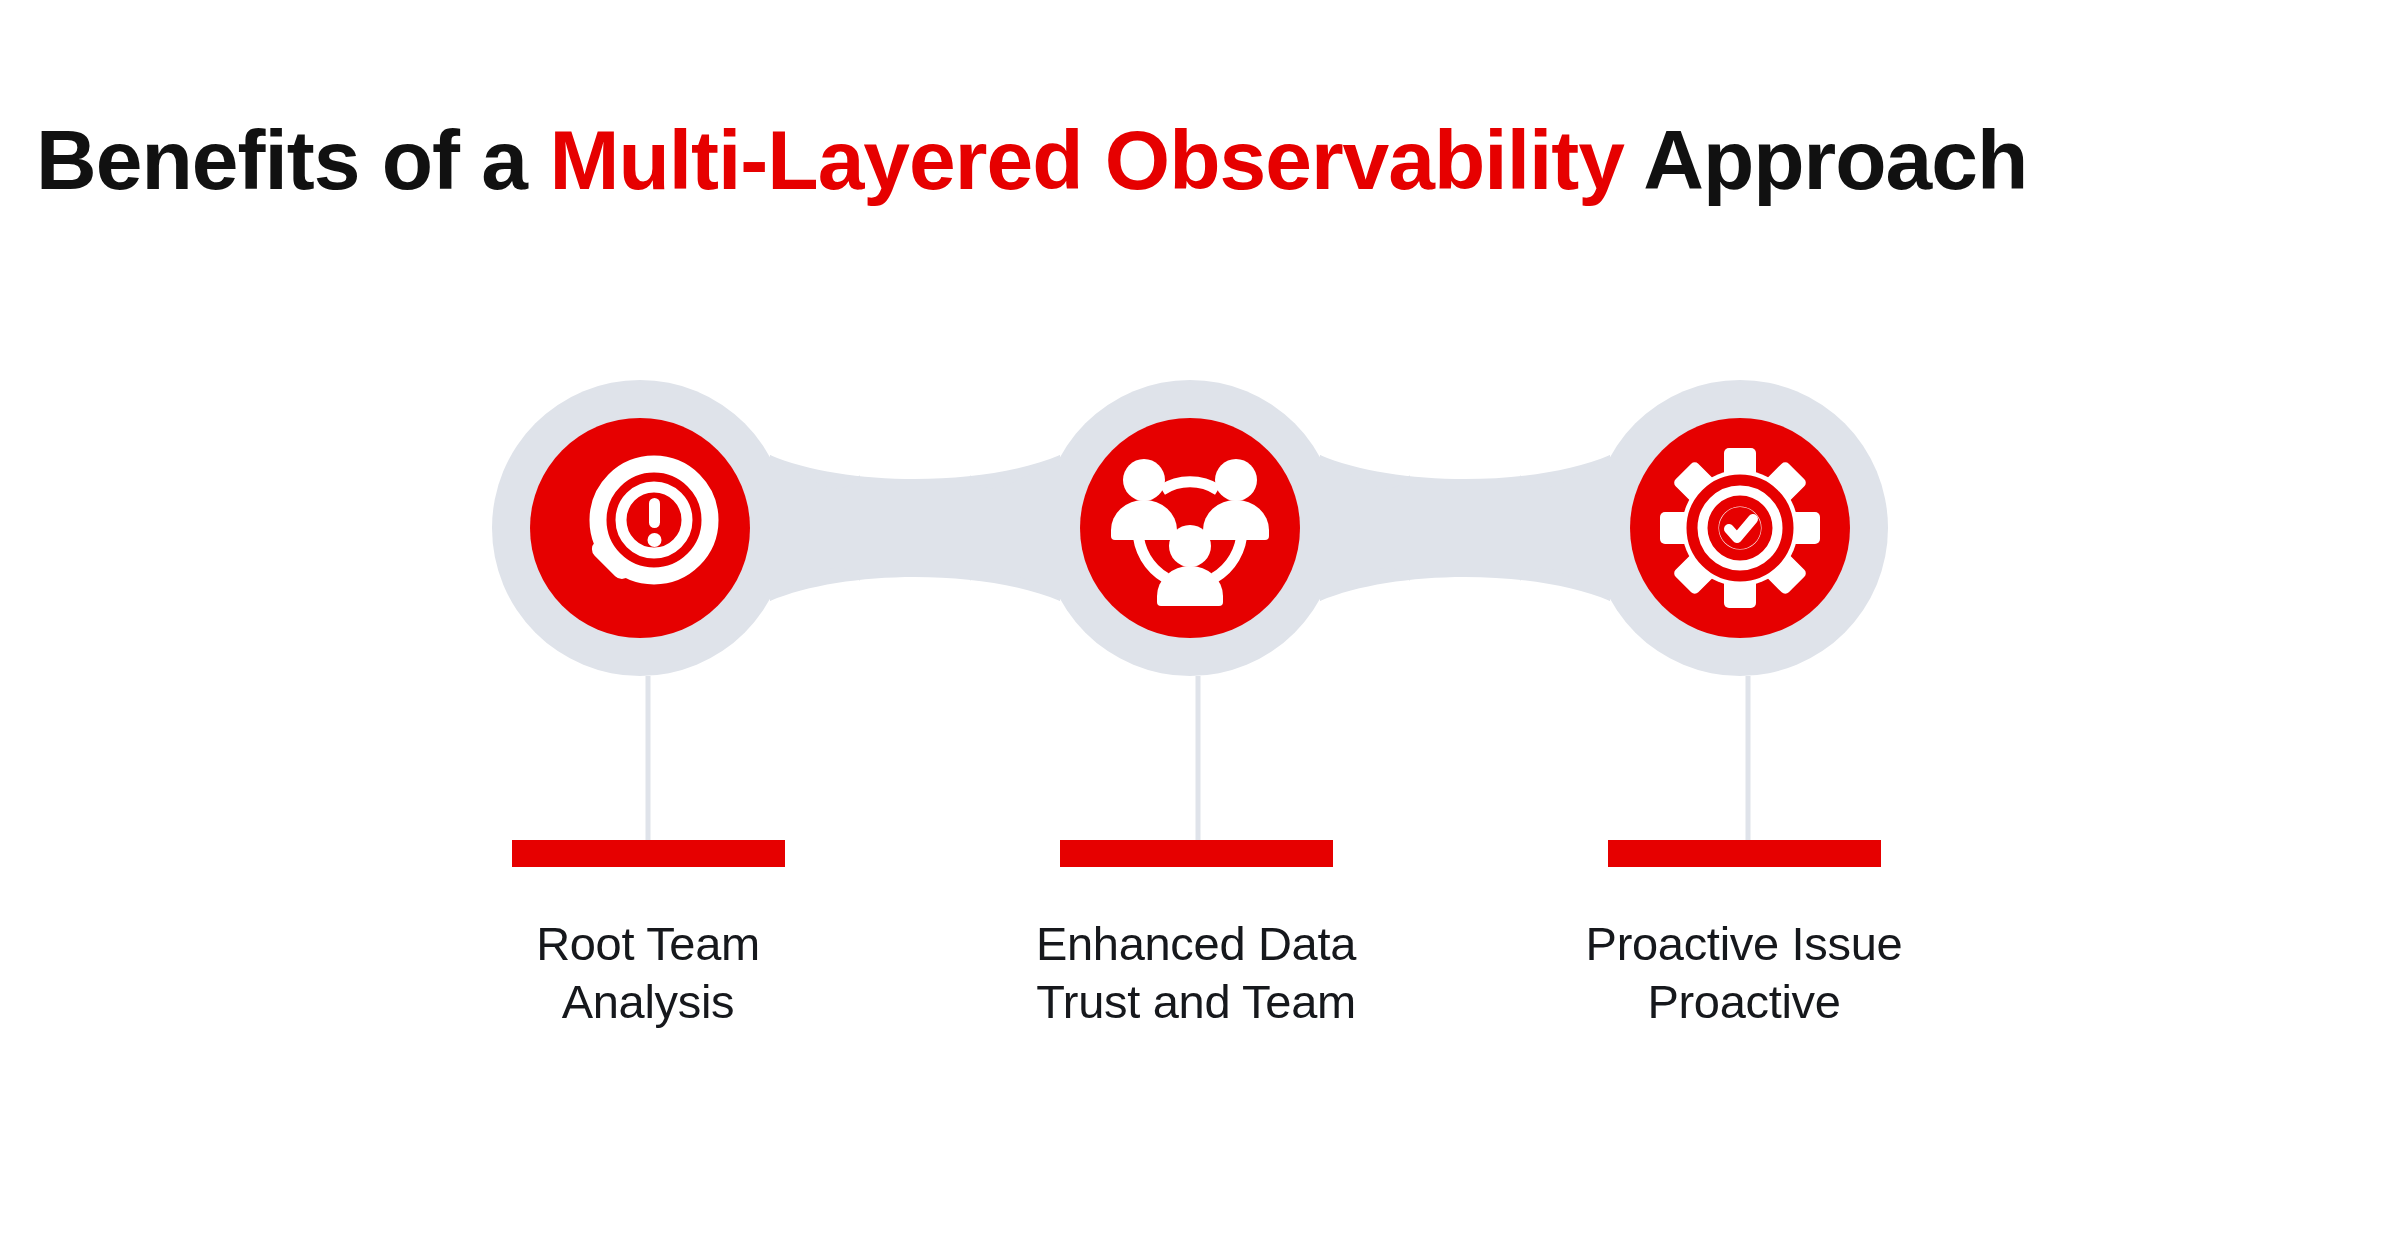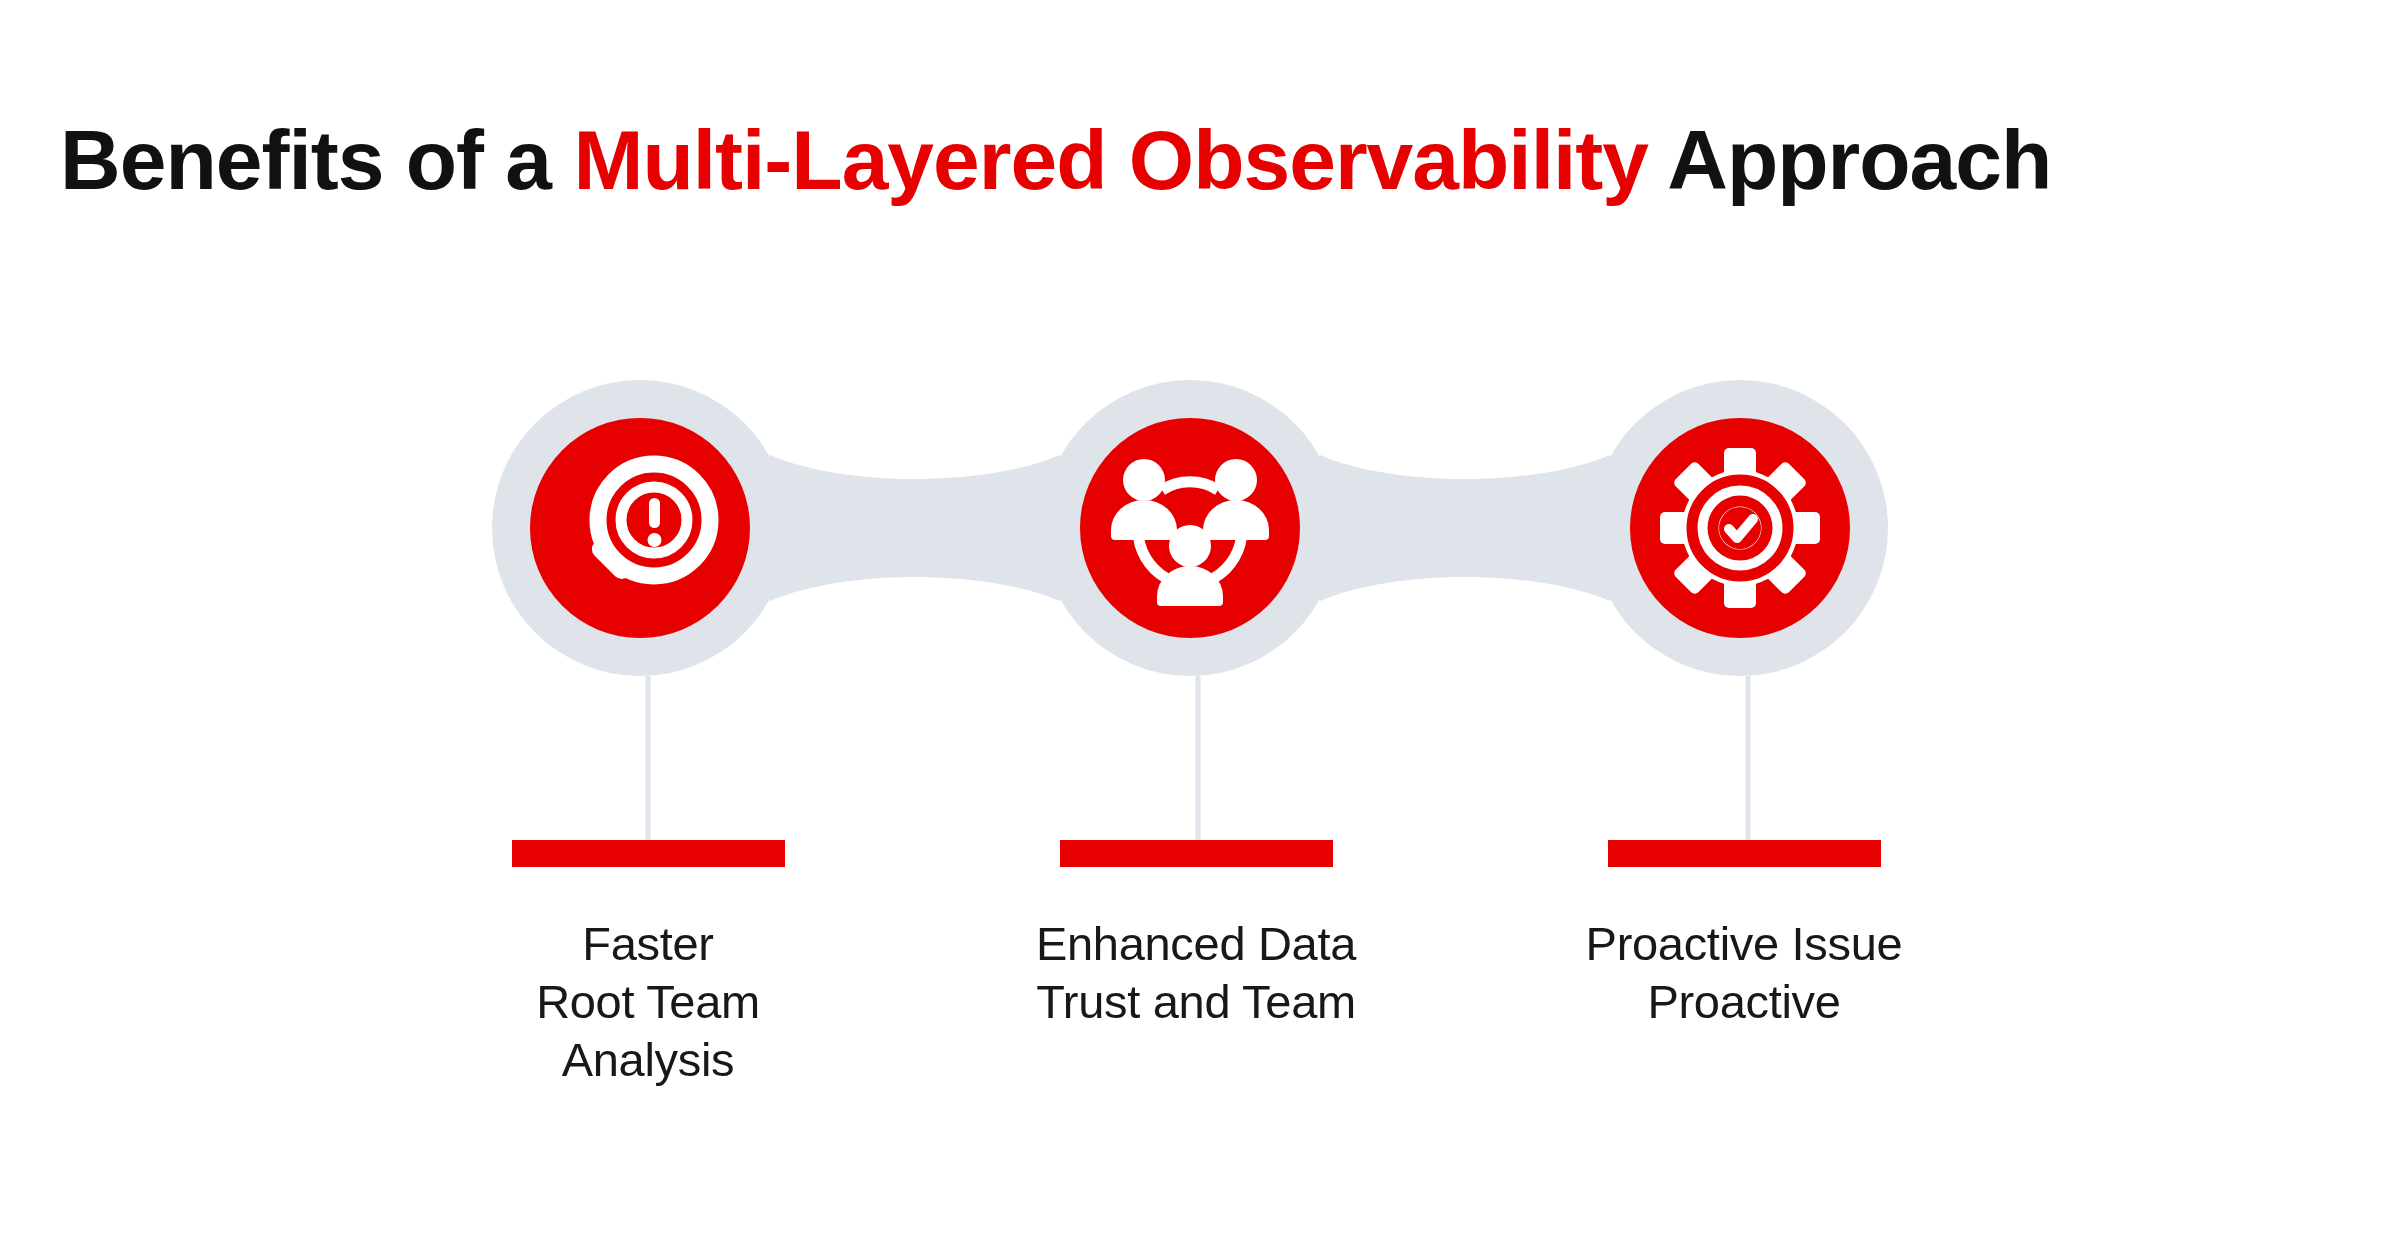--- a/index.html
+++ b/index.html
@@ -27,21 +27,20 @@
     left: 36px;
     top: 112px;
     width: 2330px;
     font-family: "Liberation Sans", sans-serif;
     font-weight: bold;
     font-size: 84px;
     line-height: 96px;
     letter-spacing: -1px;
     color: #111111;
     white-space: nowrap;
-    margin-left: 24px;
   }
   #title .accent { color: #e60000; }
 
   
   #chain {
     position: absolute;
     left: 0;
     top: 0;
     width: 2400px;
     height: 1254px;
@@ -208,21 +207,20 @@
         <circle cx="0" cy="0" r="21" fill="#e60000"></circle>
 
         <path d="M -11 1 L -3 10 L 13 -9" fill="none" stroke="#ffffff" stroke-width="10" stroke-linecap="round" stroke-linejoin="round"></path>
       </g>
     </g>
   </svg>
 
   <div class="col col-1">
     <div class="bar"></div>
     <div class="caption">
-      <span class="ln">Faster</span>
       <span class="ln">Root Team</span>
       <span class="ln">Analysis</span>
     </div>
   </div>
 
   <div class="col col-2">
     <div class="bar"></div>
     <div class="caption">
       <span class="ln">Enhanced Data</span>
       <span class="ln">Trust and Team</span>

